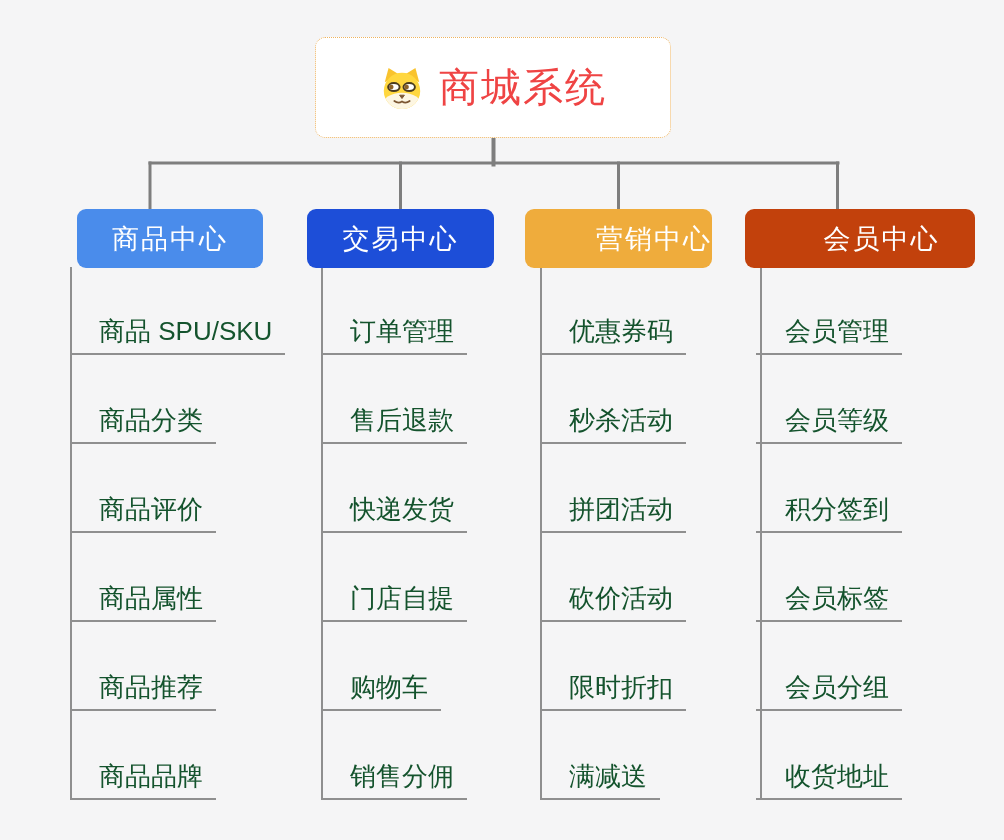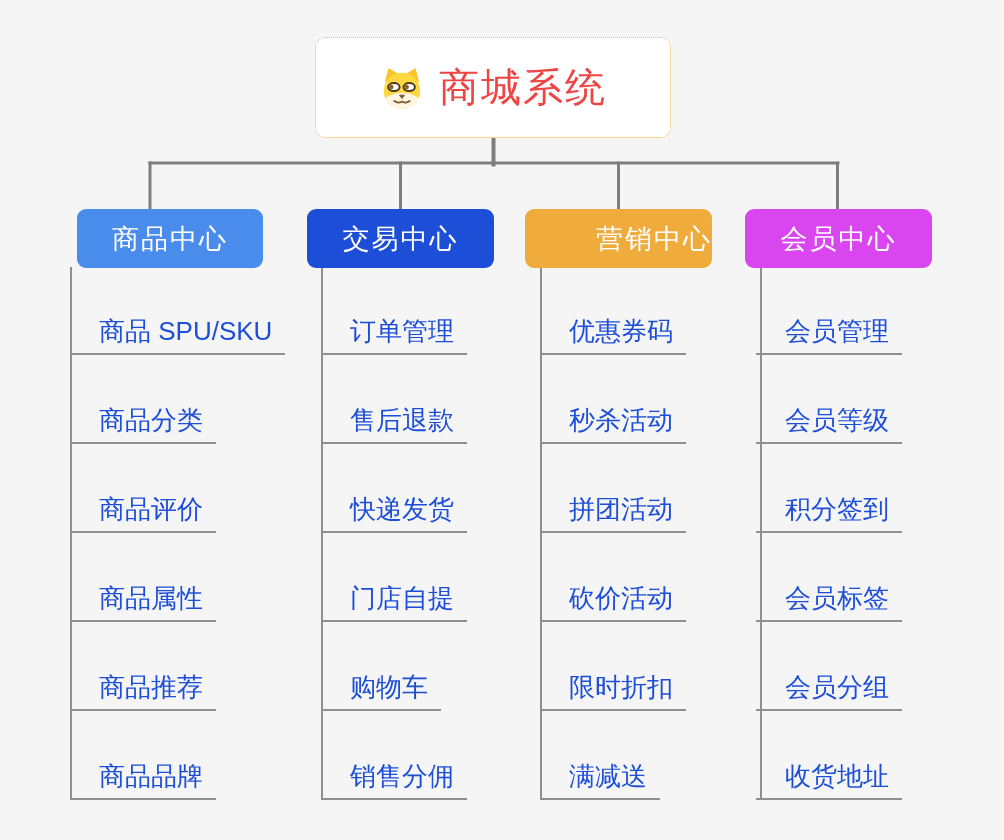--- a/index.html
+++ b/index.html
@@ -25,21 +25,21 @@
     color:#ffffff; font-size:27px; letter-spacing:2px; z-index:2;
   }
   .b0 { left:57px;  width:186px;margin-left:20px; }
   .b1 { left:307px; width:187px; }
   .b2 { left:525px; width:187px; }
   .b3 { left:745px; width:187px; }
 
   
   .leaf {
     position:absolute; white-space:nowrap; width:fit-content;
-    font-size:26px; line-height:32px; color:#1d4ed8;
+    font-size:26px; line-height:32px; color:#14532d;
     padding:0 13px 6px 29px; border-bottom:2px solid #8f8f8f; z-index:1;
   }
   .c0 { left:70px; }
   .c1 { left:321px; }
   .c2 { left:540px; }
   .c3 { left:756px; }
   .r0 { top:315px; } .r1 { top:404px; } .r2 { top:493px; }
   .r3 { top:582px; } .r4 { top:671px; } .r5 { top:760px; }
 </style>
 </head>
@@ -91,21 +91,21 @@
 
   <div class="branch b0" style="background-color: rgb(74, 140, 235);">
     <span>商品中心</span>
   </div>
   <div class="branch b1" style="background-color: #1d4ed8;">
     <span>交易中心</span>
   </div>
   <div class="branch b2" style="background-color: rgb(239, 172, 60); justify-content: flex-end;">
     <span>营销中心</span>
   </div>
-  <div class="branch b3" style="background-color: #d946ef;">
+  <div class="branch b3" style="background-color: #c2410c; padding-left: 43px;">
     <span>会员中心</span>
   </div>
 
   <div class="leaf c0 r0">商品 SPU/SKU</div>
   <div class="leaf c0 r1">商品分类</div>
   <div class="leaf c0 r2">商品评价</div>
   <div class="leaf c0 r3">商品属性</div>
   <div class="leaf c0 r4">商品推荐</div>
   <div class="leaf c0 r5">商品品牌</div>
 

